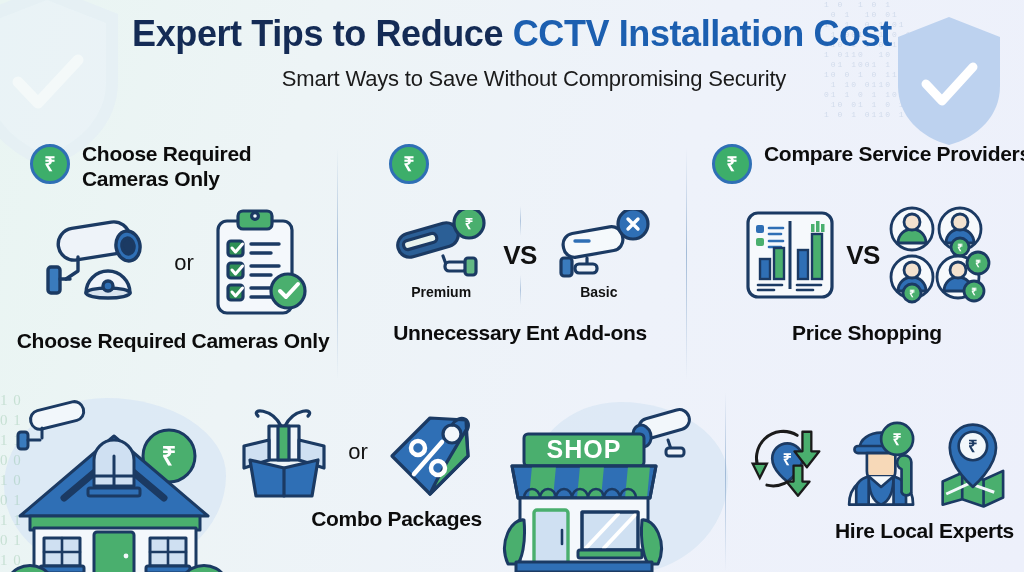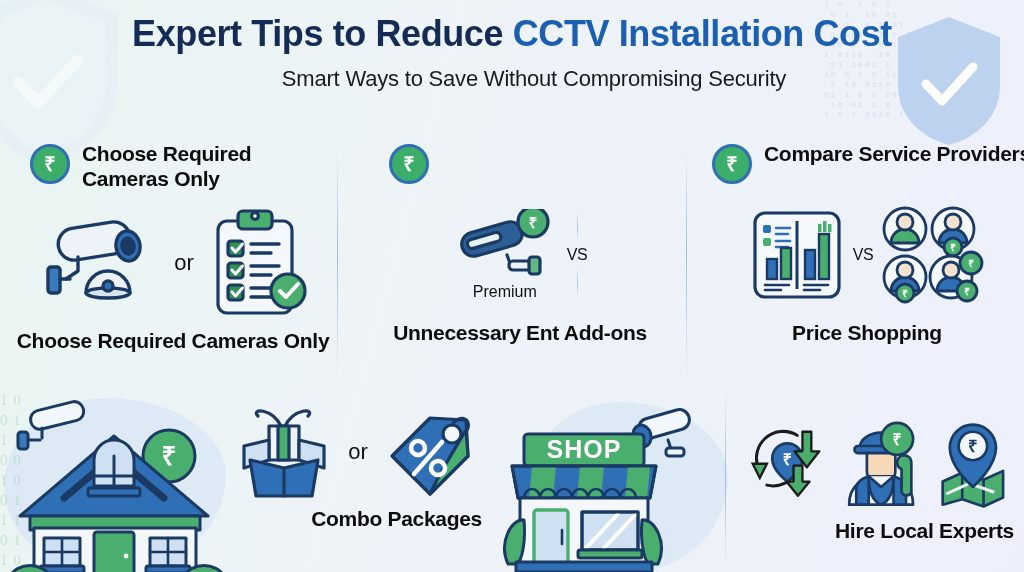--- a/index.html
+++ b/index.html
@@ -93,23 +93,23 @@
   .col-art {
     position: relative; height: 118px; margin-top: 12px;
     display: flex; align-items: center; justify-content: center; gap: 10px;
   }
   .col-caption {
     margin-top: 6px; text-align: center;
     font-size: 21px; font-weight: 700; color: #0c0c0c;
     line-height: 1.2; letter-spacing: -.3px;
   }
   .or-word { font-size: 22px; font-weight: 400; color: #111; }
-  .vs-word { font-size: 16px; font-weight: 400; color: #111; letter-spacing: -.5px; }
+  .vs-word { font-size: 26px; font-weight: 700; color: #111; letter-spacing: -.5px; }
   .mini-label {
-    font-size: 16px; font-weight: 400; color: #111; text-align: center;
+    font-size: 14px; font-weight: 700; color: #111; text-align: center;
     margin-top: 2px;
   }
   .art-pair { display: flex; flex-direction: column; align-items: center; }
   .inner-div {
     width: 1px; height: 74px; align-self: center;
     background: linear-gradient(to bottom, rgba(160,185,215,0), rgba(160,185,215,.8), rgba(160,185,215,0));
   }
 
   
   .bottom { position: absolute; left: 0; top: 392px; width: 1024px; height: 180px; z-index: 3; }
@@ -255,20 +255,34 @@
             </g>
             <text x="80" y="19" font-family="Liberation Sans, sans-serif" font-size="15" font-weight="700" fill="#ffffff" text-anchor="middle">₹</text>
           </svg>
           <div class="mini-label">Premium</div>
         </div>
         <div style="display:flex;flex-direction:column;align-items:center;gap:4px">
           <div class="inner-div" style="height:30px"></div>
           <span class="vs-word">VS</span>
           <div class="inner-div" style="height:30px"></div>
         </div>
+        <div class="art-pair">
+          <svg width="104" height="72" viewBox="0 0 104 72">
+            <g stroke="#1b3a63" stroke-width="3.2" stroke-linejoin="round" stroke-linecap="round">
+              <rect x="16" y="20" width="60" height="24" rx="11" fill="#f5f9fc" transform="rotate(-10 46 32)"></rect>
+              <path d="M28 31 h14" stroke="#2f6fb5" stroke-width="3.4"></path>
+              <path d="M40 48 L40 58" fill="none"></path>
+              <rect x="28" y="54" width="22" height="9" rx="4" fill="#eef3f9"></rect>
+              <rect x="14" y="48" width="11" height="18" rx="3" fill="#3a7bbd"></rect>
+              <circle cx="86" cy="14" r="15" fill="#2f6fb5"></circle>
+              <path d="M81 9 l10 10 M91 9 l-10 10" stroke="#ffffff" stroke-width="3.4"></path>
+            </g>
+          </svg>
+          <div class="mini-label">Basic</div>
+        </div>
       </div>
       <div class="col-caption">Unnecessary Ent Add-ons</div>
     </div>
 
     <div class="col c3">
       <div class="col-head">
         <div class="rupee-badge">₹</div>
         <div class="col-title">Compare Service Providers</div>
       </div>
       <div class="col-art" style="gap:8px">

